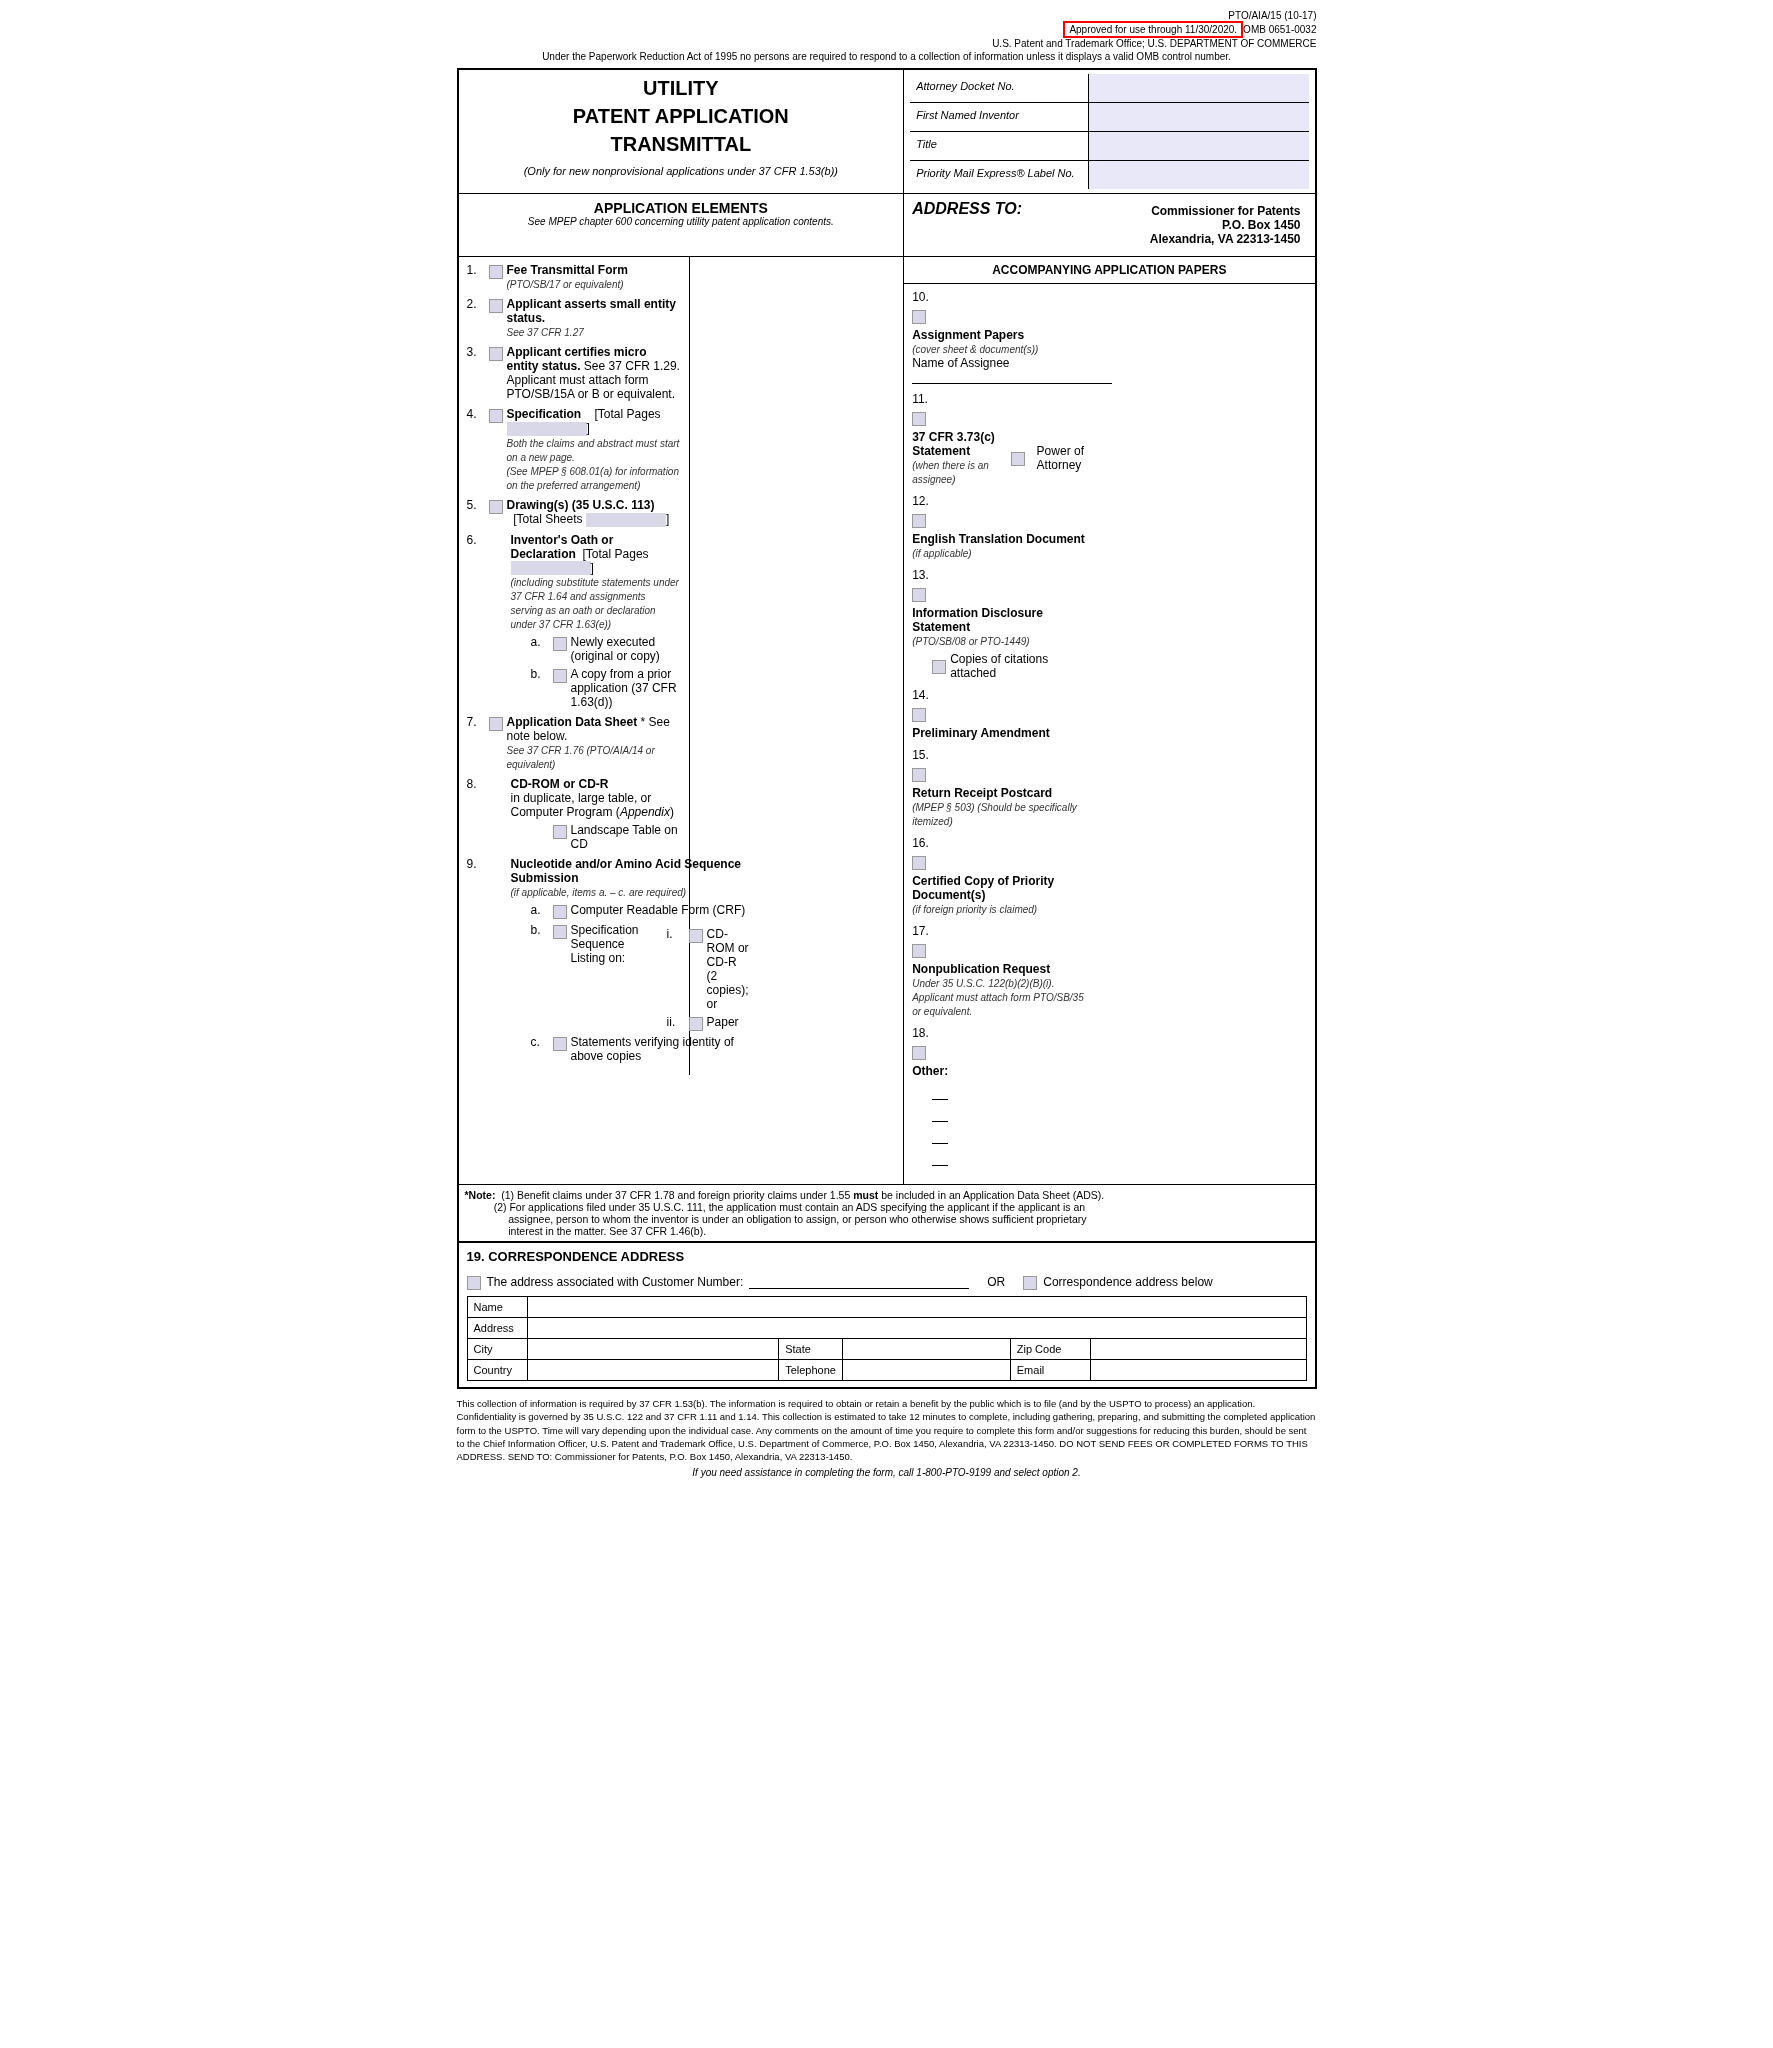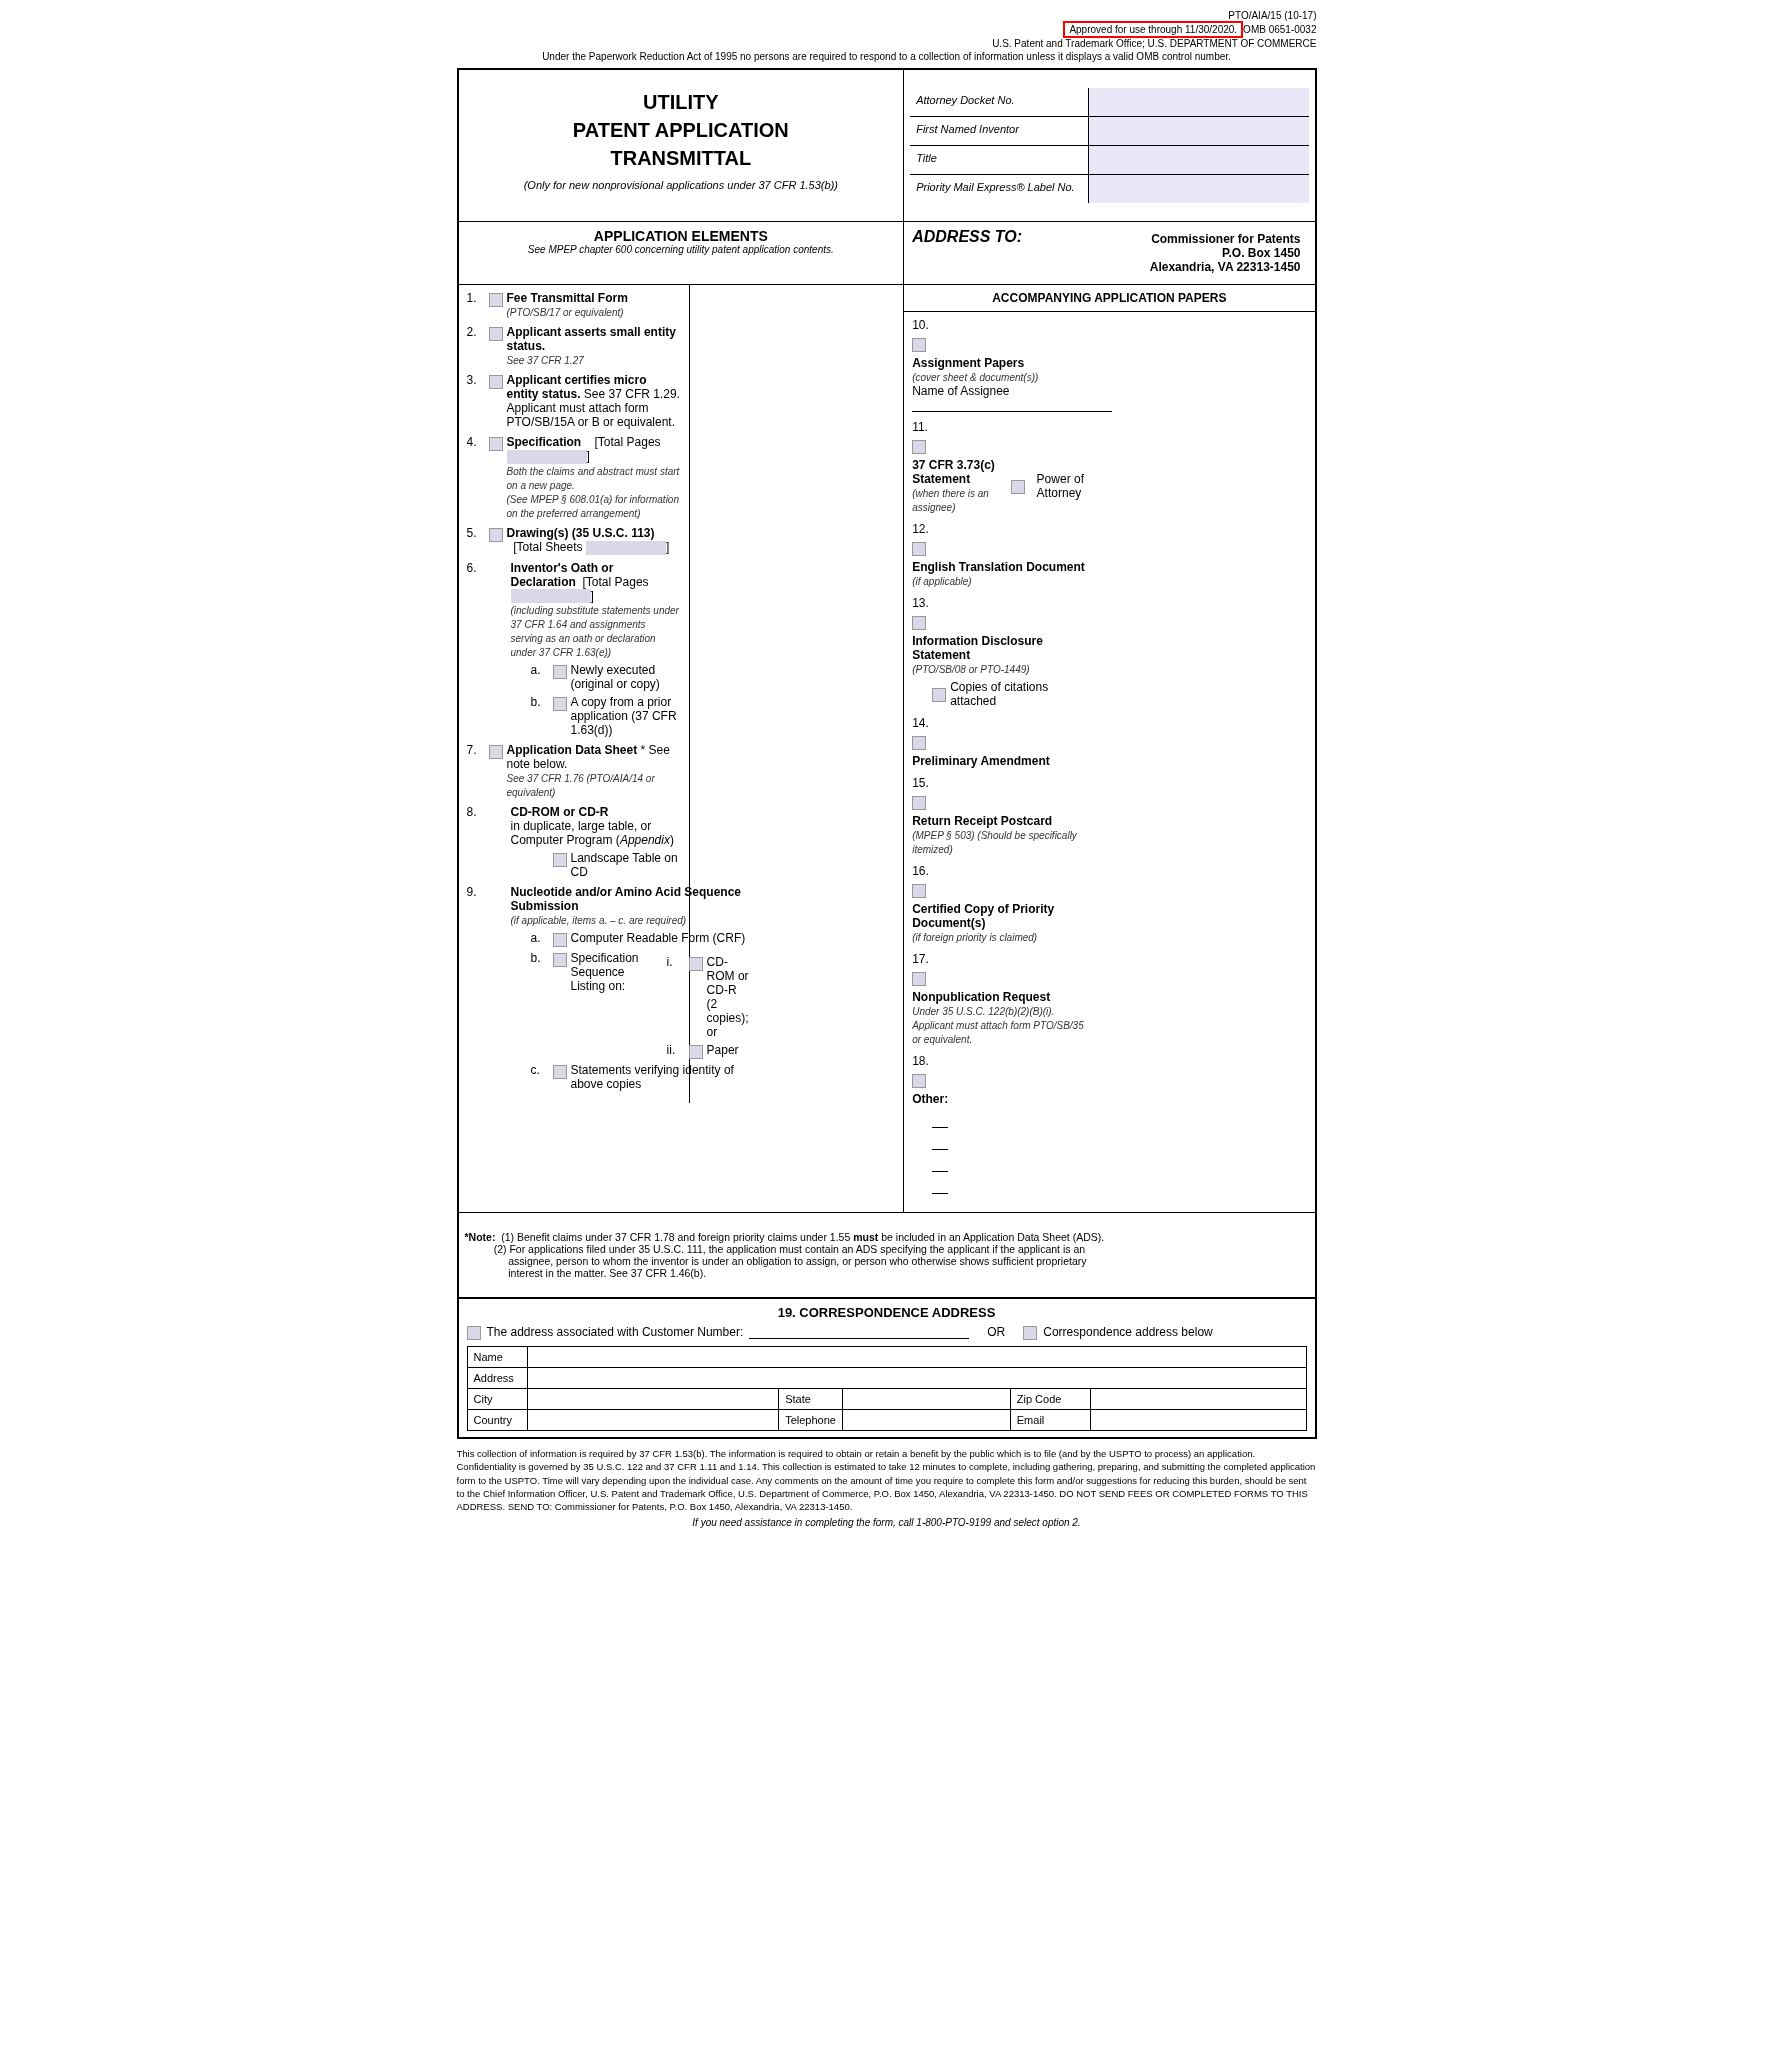--- a/index.html
+++ b/index.html
@@ -31,21 +31,21 @@
     }
 
     .outer-table {
       width: 100%;
       border-collapse: collapse;
       border: 2px solid #000;
     }
     .outer-table td, .outer-table th {
       border: 1px solid #000;
       vertical-align: top;
-      padding: 18px 6px;
+      padding: 4px 6px;
     }
 
     
     .title-cell {
       text-align: center;
       font-weight: bold;
       font-size: 20px;
       line-height: 1.4;
       width: 52%;
       border-bottom: 1px solid #000;
@@ -157,24 +157,24 @@
       border-top: 1px solid #000;
       padding: 8px;
       font-size: 10.5px;
     }
 
     .corr-section {
       border-top: 1px solid #000;
       padding: 6px 8px;
     }
     .corr-header {
-      text-align: center;
+      text-align: left;
       font-weight: bold;
       font-size: 13px;
-      margin-bottom: 4px;
+      margin-bottom: 10px;
     }
     .corr-row {
       display: flex;
       align-items: center;
       gap: 6px;
       margin-bottom: 4px;
       flex-wrap: wrap;
     }
 
     .address-form {

